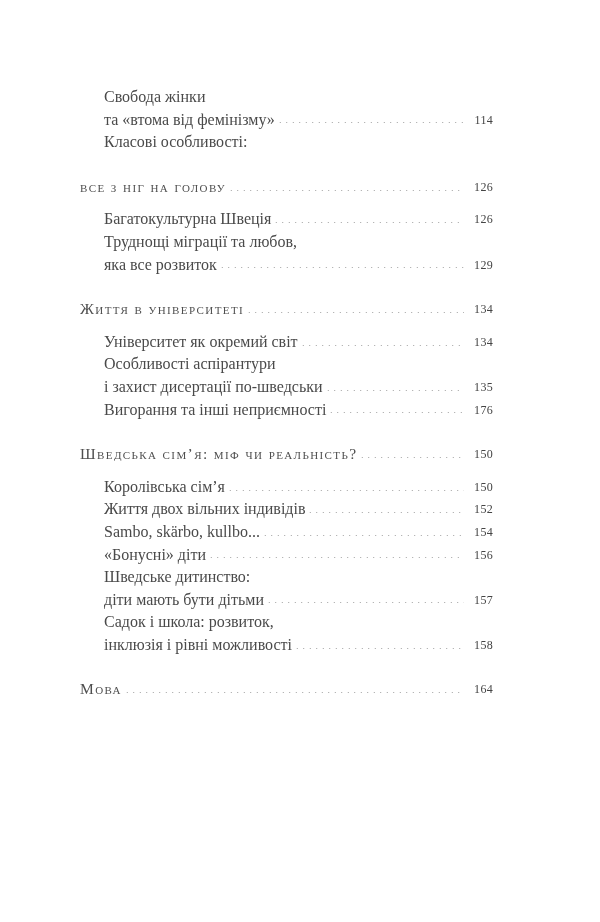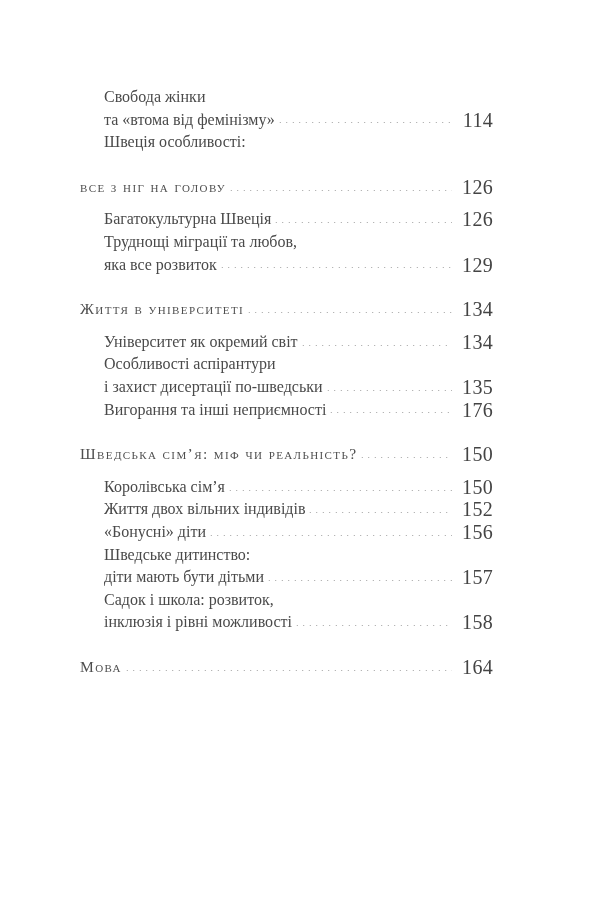--- a/index.html
+++ b/index.html
@@ -19,42 +19,42 @@
       font-family: "Liberation Serif", serif; font-size: 15.5px;
       font-variant: small-caps; letter-spacing: 1.4px; color: #4e4e4e;
     }
     .text { flex: 0 0 auto; }
     .dots {
       flex: 1 1 auto; margin: 0 10px 0 2px; height: 1px; align-self: center;
       position: relative; top: 3px;
       background-image: radial-gradient(circle, #9a9a9a 0.8px, transparent 1px);
       background-size: 6.5px 2px; background-repeat: repeat-x; background-position: left center;
     }
-    .page { flex: 0 0 auto; font-family: "Liberation Serif", serif; font-size: 20px; letter-spacing: 0.3px; color: #444; }
+    .page { flex: 0 0 auto; font-family: "Liberation Serif", serif; font-size: 12px; letter-spacing: 0.3px; color: #444; }
     .group-gap { height: 22px; }
     .head-gap { height: 10px; }
   </style>
 </head>
 <body>
 
 <div class="toc">
 
   <div class="entry sub">
     <div class="line">
         <span class="text">Свобода жінки</span>
       </div>
     <div class="line">
         <span class="text">та «втома від фемінізму»</span>
         <span class="dots"></span>
         <span class="page">114</span>
       </div>
   </div>
   <div class="entry sub">
     <div class="line">
-        <span class="text">Швеція особливості:</span>
+        <span class="text">Класові особливості:</span>
       </div>
   </div>
 
   <div class="group-gap"></div>
 
   <div class="entry head">
     <div class="line">
         <span class="text">все з ніг на голову</span>
         <span class="dots"></span>
         <span class="page">126</span>
@@ -133,20 +133,27 @@
   </div>
   <div class="entry sub">
     <div class="line">
         <span class="text">Життя двох вільних індивідів</span>
         <span class="dots"></span>
         <span class="page">152</span>
       </div>
   </div>
   <div class="entry sub">
     <div class="line">
+        <span class="text">Sambo, skärbo, kullbo...</span>
+        <span class="dots"></span>
+        <span class="page">154</span>
+      </div>
+  </div>
+  <div class="entry sub">
+    <div class="line">
         <span class="text">«Бонусні» діти</span>
         <span class="dots"></span>
         <span class="page">156</span>
       </div>
   </div>
   <div class="entry sub">
     <div class="line">
         <span class="text">Шведське дитинство:</span>
       </div>
     <div class="line">

